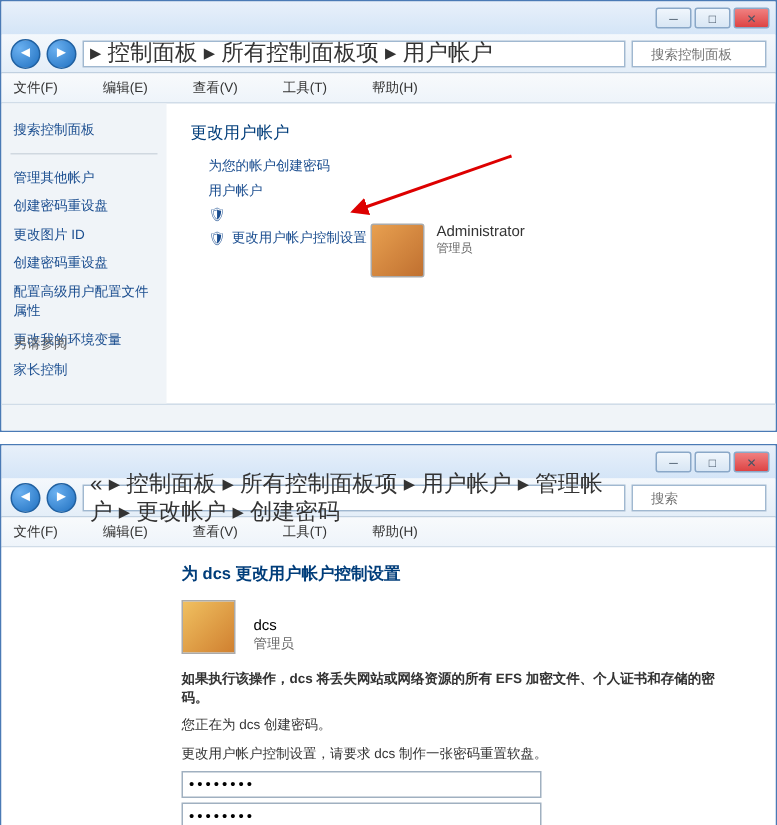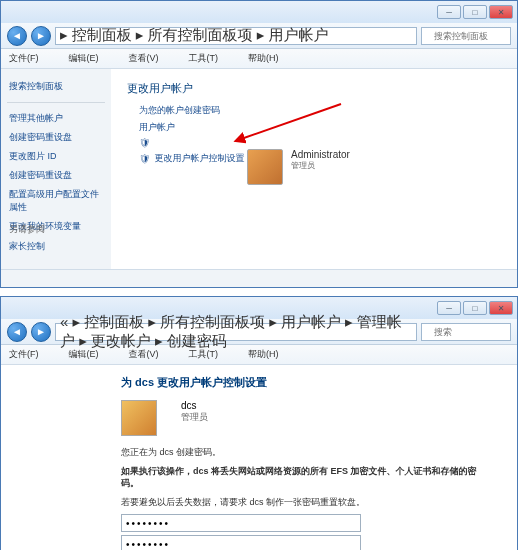--- a/index.html
+++ b/index.html
@@ -21,21 +21,21 @@
 .main h3{font-size:11px;color:#003d7a;margin-bottom:8px;font-weight:normal}
 .sublink{font-size:9px;color:#1a4d8f;margin:4px 0 4px 12px;display:flex;align-items:center;gap:4px}
 .circled{border:2px solid #d00;border-radius:50%;padding:2px 6px;display:inline-block}
 .admin-card{display:flex;gap:8px;margin-left:120px;margin-top:-20px}
 .admin-icon{width:36px;height:36px;background:linear-gradient(135deg,#e8a050,#c07030);border:1px solid #aaa;border-radius:2px}
 .admin-text{font-size:10px;color:#333}
 .admin-text .sub{font-size:8px;color:#666}
 .seealso{position:absolute;bottom:16px;left:8px;font-size:9px;color:#666}
 .form-area{background:#fff;padding:10px 30px}
 .form-area h3{font-size:11px;color:#003d7a;margin-bottom:10px}
-.user-row{display:flex;align-items:flex-start;gap:24px;margin-bottom:10px}
+.user-row{display:flex;align-items:flex-end;gap:12px;margin-bottom:10px}
 .user-avatar{width:36px;height:36px;background:linear-gradient(135deg,#f0c060,#d08030);border:1px solid #aaa}
 .info-text{font-size:9px;color:#333;margin:6px 0;line-height:1.4}
 .pwfield{width:240px;height:18px;border:1px solid #a0b0c0;font-size:10px;padding:0 4px;margin:3px 0;display:block;letter-spacing:2px}
 .rel{position:relative}
 svg.redarrow{position:absolute;pointer-events:none}
 </style>
 </head>
 <body>
 
 <div class="window rel">
@@ -124,21 +124,21 @@
   </div>
   <div class="form-area" style="padding-left:120px">
     <h3>为 dcs 更改用户帐户控制设置</h3>
     <div class="user-row">
       <div class="user-avatar"></div>
       <div>
         <div style="font-size:10px">dcs</div>
         <div style="font-size:9px;color:#666">管理员</div>
       </div>
     </div>
+    <div class="info-text" style="font-weight:bold">如果执行该操作，dcs 将丢失网站或网络资源的所有 EFS 加密文件、个人证书和存储的密码。</div>
     <div class="info-text">您正在为 dcs 创建密码。</div>
-    <div class="info-text" style="font-weight:bold">如果执行该操作，dcs 将丢失网站或网络资源的所有 EFS 加密文件、个人证书和存储的密码。</div>
-    <div class="info-text">若要避免以后丢失数据，请要求 dcs 制作一张密码重置软盘。</div>
+    <div class="info-text">更改用户帐户控制设置，请要求 dcs 制作一张密码重置软盘。</div>
     <input class="pwfield" type="password" value="••••••••" style="">
     <input class="pwfield" type="password" value="••••••••" style="">
 
   </div>
 
 </div>
 
 </body></html>

